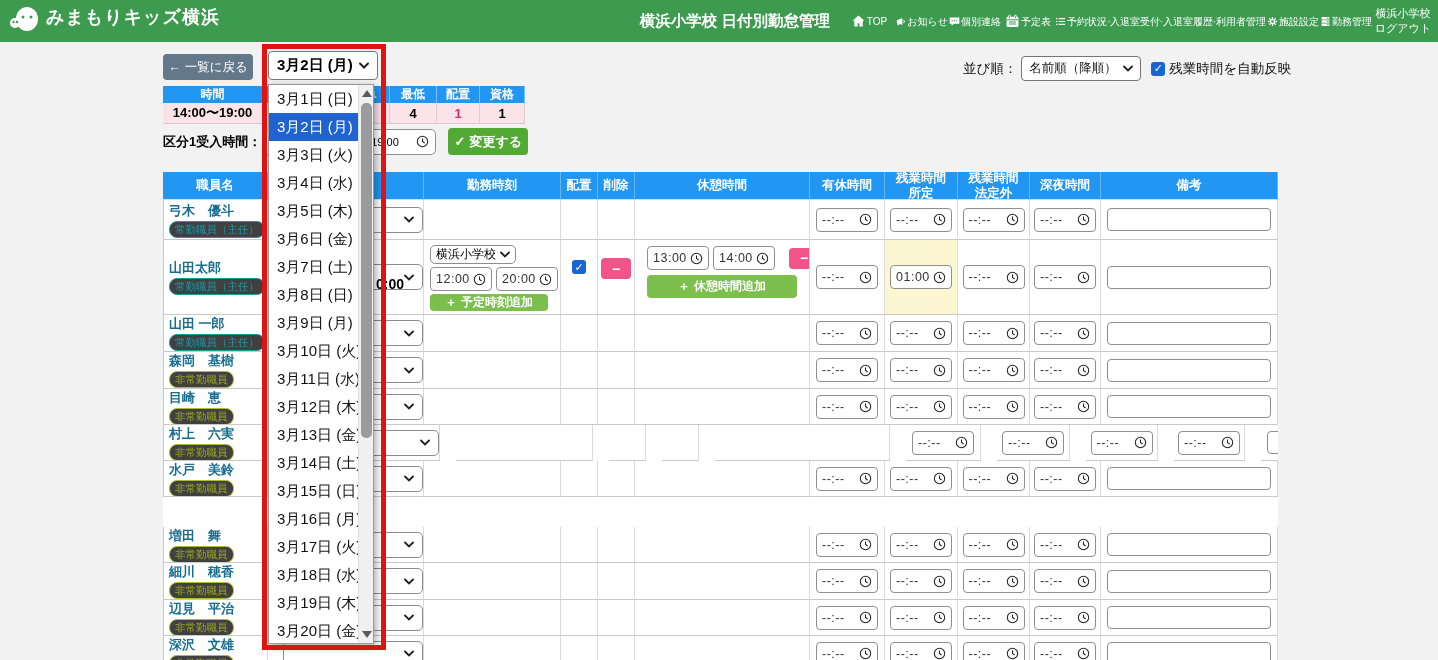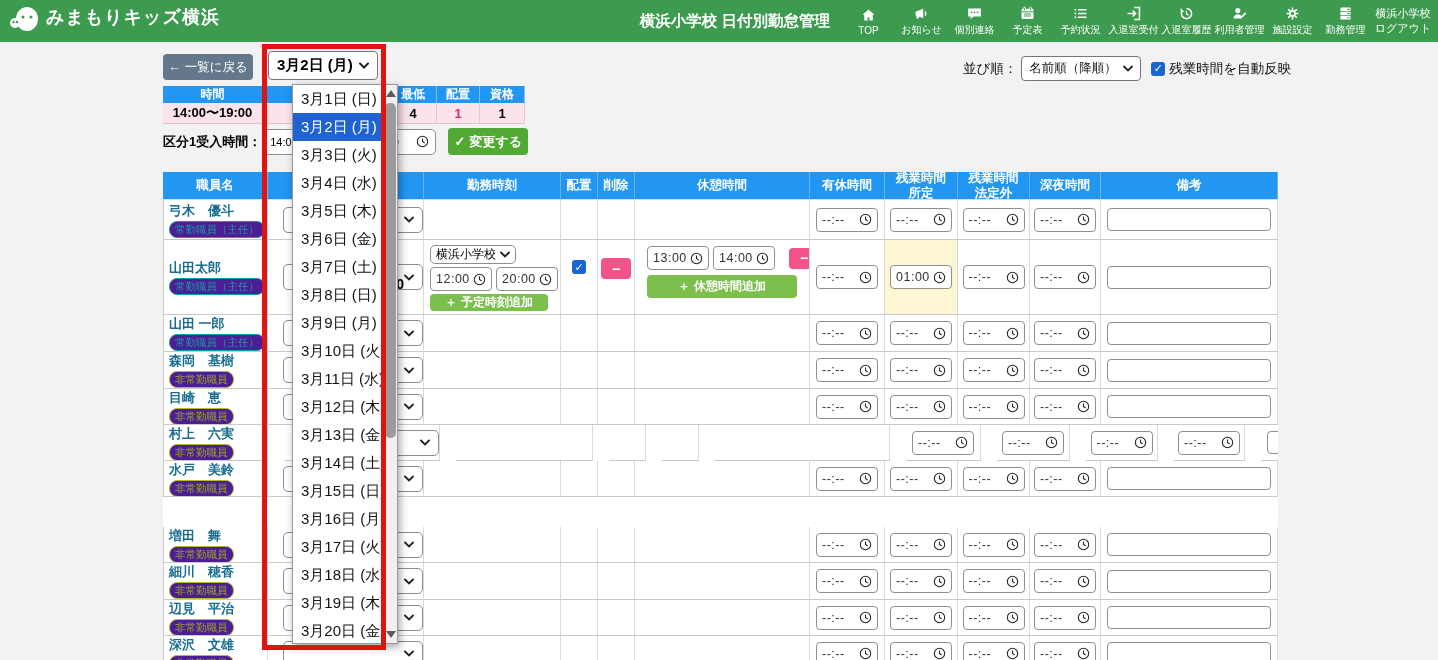--- a/index.html
+++ b/index.html
@@ -6,21 +6,21 @@
   html,body { width:1438px; height:660px; font-family:"Liberation Sans","DejaVu Sans",sans-serif; }
   #page { position:relative; width:1438px; height:660px; background:#f2f2f3; overflow:hidden; }
 
   
   #topbar { position:absolute; left:0; top:0; width:1438px; height:42px; background:#3d9b4f; display:flex; align-items:center; }
   #logo { position:absolute; left:8px; top:5px; display:flex; align-items:flex-start; gap:6px; }
   #logo .logo-mark { width:32px; height:30px; }
   #logo .logo-text { color:#fff; font-weight:bold; font-size:18px; letter-spacing:1px; }
   #app-title { position:absolute; left:470px; top:0; width:360px; height:42px; line-height:42px; text-align:right; color:#fff; font-weight:bold; font-size:15.5px; }
   #nav { position:absolute; right:66px; top:0; height:42px; display:flex; align-items:center; }
-  .nav-item { width:53px; display:flex; flex-direction:column; align-items:center; justify-content:center; color:#fff; cursor:pointer; }
+  .nav-item { width:53px; display:flex; flex-direction:row; align-items:center; justify-content:center; color:#fff; cursor:pointer; }
   .nav-item svg { width:17px; height:17px; }
   .nav-item .nav-label { font-size:10px; margin-top:1px; white-space:nowrap; }
   #account { position:absolute; right:4px; top:6px; width:62px; color:#fff; font-size:11px; line-height:1.35; text-align:center; cursor:pointer; }
 
   
   #back-btn { position:absolute; left:163px; top:54px; width:90px; height:26px; background:#64788c; border-radius:4px; color:#fff; font-size:12.5px; display:flex; align-items:center; justify-content:center; gap:4px; cursor:pointer; }
   #sort-area { position:absolute; left:963px; top:56px; display:flex; align-items:center; font-size:13.5px; color:#111; }
   #sort-select { width:120px; height:25px; border:1px solid #767676; border-radius:4px; background:#fff; display:flex; align-items:center; justify-content:space-between; padding:0 7px; font-size:12.5px; margin-left:4px; cursor:pointer; }
   #auto-ot { display:flex; align-items:center; gap:4px; margin-left:10px; }
   .checkbox { width:14px; height:14px; background:#1766d1; border-radius:3px; color:#fff; font-size:11px; font-weight:bold; display:flex; align-items:center; justify-content:center; cursor:pointer; }
@@ -42,21 +42,21 @@
 
   
   #staff-table { position:absolute; left:163px; top:172px; width:1115px; height:488px; overflow:hidden; background:#fff; }
   .tgrid { display:grid; grid-template-columns:105px 156px 137px 37px 37px 175px 75px 73px 72px 71px 177px; }
   .hc { height:28px; background:#2196f3; color:#fff; font-weight:bold; font-size:12.5px; line-height:1.15; display:flex; align-items:center; justify-content:center; text-align:center; border-right:1px solid #66b4f4; border-bottom:1px solid #ddd; white-space:pre-line; }
   .c { background:#fff; border-right:1px solid #dadada; border-bottom:1px solid #c9c9c9; display:flex; align-items:center; justify-content:center; position:relative; overflow:hidden; }
   .trow > .c:first-child { border-left:1px solid #c9c9c9; }
   .name-c { flex-direction:column; align-items:flex-start; justify-content:center; padding:2px 5px; }
   .staff-name { color:#176d91; font-weight:bold; font-size:13px; white-space:nowrap; }
   .badges { display:flex; gap:2px; margin-top:1px; }
-  .badge { font-size:10.5px; border-radius:8px; padding:0 5px; line-height:15px; white-space:nowrap; background:#4c1d95; }
+  .badge { font-size:10.5px; border-radius:8px; padding:0 5px; line-height:15px; white-space:nowrap; background:#404040; }
   .badge.regular { color:#1d9aa6; border:1.5px solid #1d9aa6; }
   .badge.parttime { color:#9cab1f; border:1.5px solid #adbd33; }
   .badge.extra { color:#f79b2e; border:1.5px solid #f79b2e; width:13px; overflow:hidden; padding:0 2px; flex:none; }
   .sel { background:#fff; border:1px solid #8d8d8d; border-radius:5px; display:flex; align-items:center; justify-content:flex-end; padding:0 8px; cursor:pointer; }
   .shift-sel { width:140px; height:26px; margin-left:14px; align-self:center; }
   .chv { width:10px; height:7px; flex:none; }
   .tinput { background:#fff; border:1px solid #8f8f8f; border-radius:4px; width:62px; height:24px; display:flex; align-items:center; justify-content:space-between; padding:0 5px; font-size:12.5px; color:#333; }
   .tinput .tv { letter-spacing:0.5px; }
   .ck { width:13px; height:13px; flex:none; }
   .remark { width:164px; height:23px; border:1px solid #8f8f8f; border-radius:4px; background:#fff; }
@@ -64,21 +64,21 @@
   .mbtn { width:30px; height:21px; background:#f2548a; border:none; border-radius:4px; color:#fff; font-weight:bold; font-size:14px; line-height:1; display:flex; align-items:center; justify-content:center; cursor:pointer; }
   .work-c { flex-direction:column; align-items:flex-start; justify-content:flex-start; padding:5px 4px 4px 6px; gap:3px; }
   .work-line { display:flex; gap:4px; align-items:center; }
   .school-sel { width:86px; height:23px; font-size:12px; justify-content:space-between; padding:0 5px; }
   .break-c { flex-direction:column; align-items:flex-start; justify-content:flex-start; padding:6px 4px 4px 12px; gap:5px; }
   .yellow { background:#fcf6d3; }
   .partial-total { position:absolute; left:108px; top:36px; font-weight:bold; font-size:14px; color:#000; }
 
   
   #dd-select { position:absolute; left:268px; top:51px; width:110px; height:29px; background:#fff; border:1px solid #767676; border-radius:4px; display:flex; align-items:center; justify-content:space-between; padding:0 8px; font-size:15px; font-weight:bold; z-index:21; cursor:pointer; }
-  #dd-list { position:absolute; left:268px; top:84px; width:106px; height:560px; background:#fff; border:1px solid #999; box-shadow:2px 3px 8px rgba(0,0,0,0.35); z-index:21; overflow:hidden;margin-left:24px; }
+  #dd-list { position:absolute; left:268px; top:84px; width:106px; height:560px; background:#fff; border:1px solid #999; box-shadow:2px 3px 8px rgba(0,0,0,0.35); z-index:21; overflow:hidden; }
   .dd-item { height:28px; display:flex; align-items:center; padding-left:8px; font-size:15px; color:#111; cursor:pointer; white-space:nowrap; }
   .dd-item.sel-item { background:#1e63cf; color:#fff; }
   #dd-scroll { position:absolute; right:0; top:0; width:15px; height:558px; background:#f0f0f0; border-left:1px solid #e0e0e0; }
   .sarrow { position:absolute; left:3px; width:0; height:0; border-left:5px solid transparent; border-right:5px solid transparent; }
   .sarrow.up { top:5px; border-bottom:7px solid #5a5a5a; }
   .sarrow.down { bottom:5px; border-top:7px solid #5a5a5a; }
   #dd-thumb { position:absolute; left:2px; top:18px; width:11px; height:335px; background:#9b9b9b; border-radius:5px; }
   #annotation-box { position:absolute; left:262px; top:44px; width:124px; height:606px; border:5px solid #e01313; z-index:30; pointer-events:none; }
 </style>
 </head>

